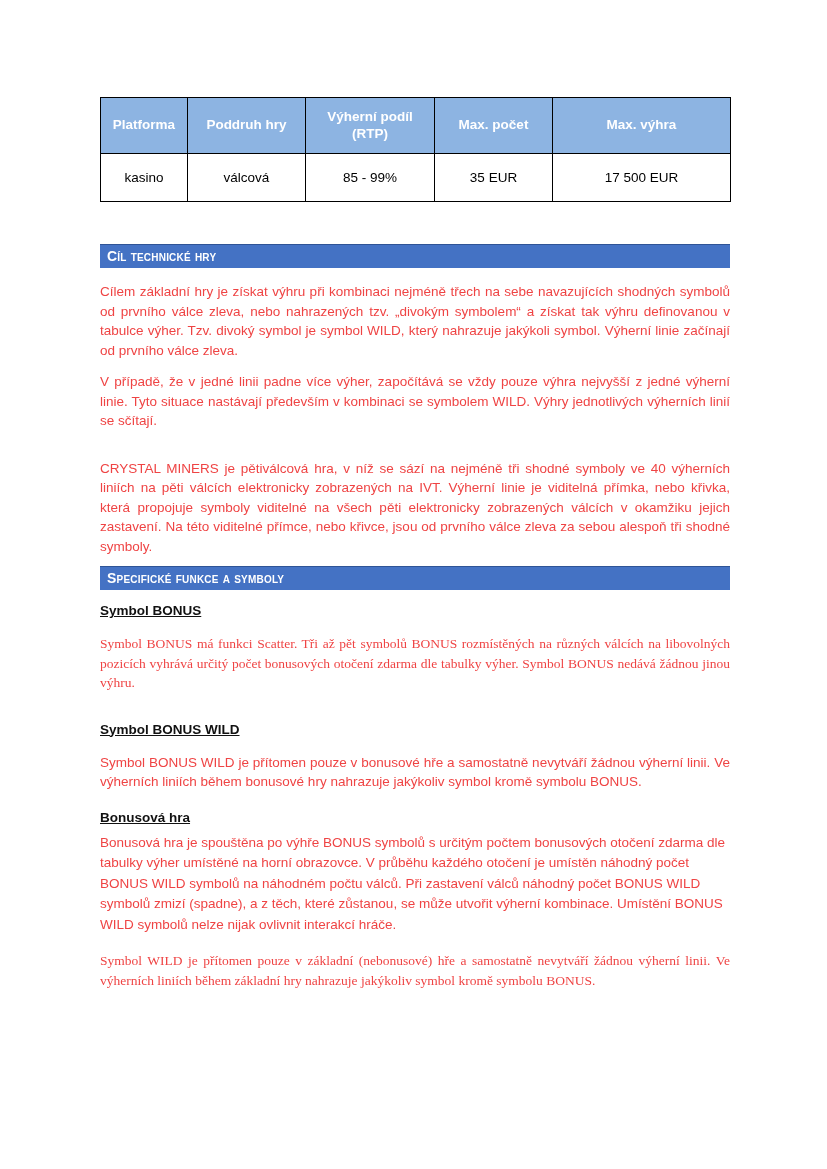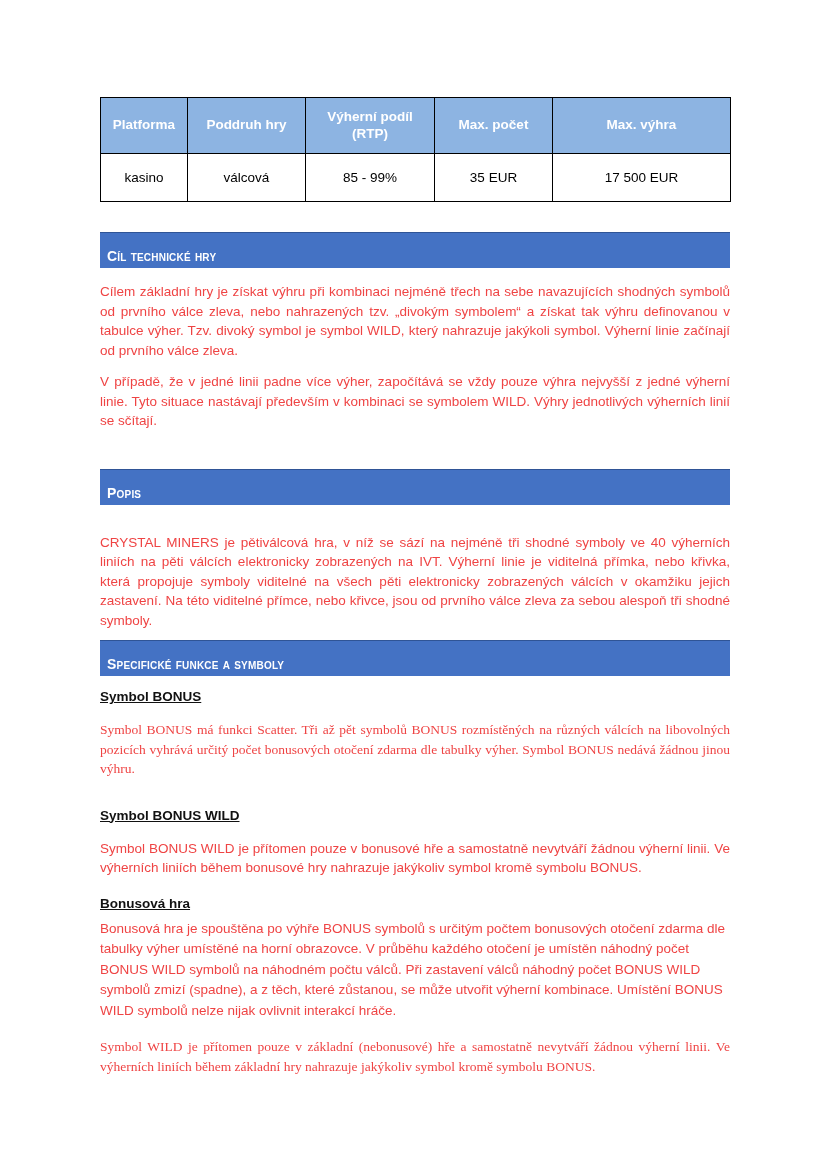--- a/index.html
+++ b/index.html
@@ -19,21 +19,21 @@
   }
   .content {
     padding: 97px 97px 0 100px; 
   }
 
   
   table.params {
     border-collapse: collapse;
     width: 630px;
     table-layout: fixed;
-    margin-bottom: 30px;
+    margin-bottom: 42px;
   }
   table.params th, table.params td {
     border: 1px solid #000000;
     text-align: center;
     vertical-align: middle;
     font-size: 13.5px;
   }
   table.params th {
     background: #8db4e2;
     color: #ffffff;
@@ -56,21 +56,21 @@
 
   
   .section-bar {
     background: #4472c4;
     border-top: 1px solid #2f5496;
     color: #ffffff;
     font-weight: 700;
     font-variant: small-caps;
     font-size: 14px;
     letter-spacing: 0.2px;
-    padding: 14px 7px 3px 7px;
+    padding: 2px 7px 3px 7px;
     line-height: 18px;
     width: 630px;
   }
   .bar-goal { margin-top: 0; }
   .bar-popis { margin-top: 38px; }
   .bar-features { margin-top: 10px; }
 
   
   .para {
     font-size: 13.5px;
@@ -128,21 +128,20 @@
           <td>35 EUR</td>
           <td>17 500 EUR</td>
         </tr>
       </tbody>
     </table>
 
     <div class="section-bar bar-goal">Cíl technické hry</div>
     <p class="para mt14">Cílem základní hry je získat výhru při kombinaci nejméně třech na sebe navazujících shodných symbolů od prvního válce zleva, nebo nahrazených tzv. „divokým symbolem“ a získat tak výhru definovanou v tabulce výher. Tzv. divoký symbol je symbol WILD, který nahrazuje jakýkoli symbol. Výherní linie začínají od prvního válce zleva.</p>
     <p class="para mt12">V případě, že v jedné linii padne více výher, započítává se vždy pouze výhra nejvyšší z jedné výherní linie. Tyto situace nastávají především v kombinaci se symbolem WILD. Výhry jednotlivých výherních linií se sčítají.</p>
 
-    <div class="section-bar bar-popis">Popis</div>
     <p class="para mt28">CRYSTAL MINERS je pětiválcová hra, v níž se sází na nejméně tři shodné symboly ve 40 výherních liniích na pěti válcích elektronicky zobrazených na IVT. Výherní linie je viditelná přímka, nebo křivka, která propojuje symboly viditelné na všech pěti elektronicky zobrazených válcích v okamžiku jejich zastavení. Na této viditelné přímce, nebo křivce, jsou od prvního válce zleva za sebou alespoň tři shodné symboly.</p>
 
     <div class="section-bar bar-features">Specifické funkce a symboly</div>
 
     <h4 class="sub-heading sh1">Symbol BONUS</h4>
     <p class="para mt20">Symbol BONUS má funkci Scatter. Tři až pět symbolů BONUS rozmístěných na různých válcích na libovolných pozicích vyhrává určitý počet bonusových otočení zdarma dle tabulky výher. Symbol BONUS nedává žádnou jinou výhru.</p>
 
     <h4 class="sub-heading sh2">Symbol BONUS WILD</h4>
     <p class="para mt16">Symbol BONUS WILD je přítomen pouze v bonusové hře a samostatně nevytváří žádnou výherní linii. Ve výherních liniích během bonusové hry nahrazuje jakýkoliv symbol kromě symbolu BONUS.</p>
 

